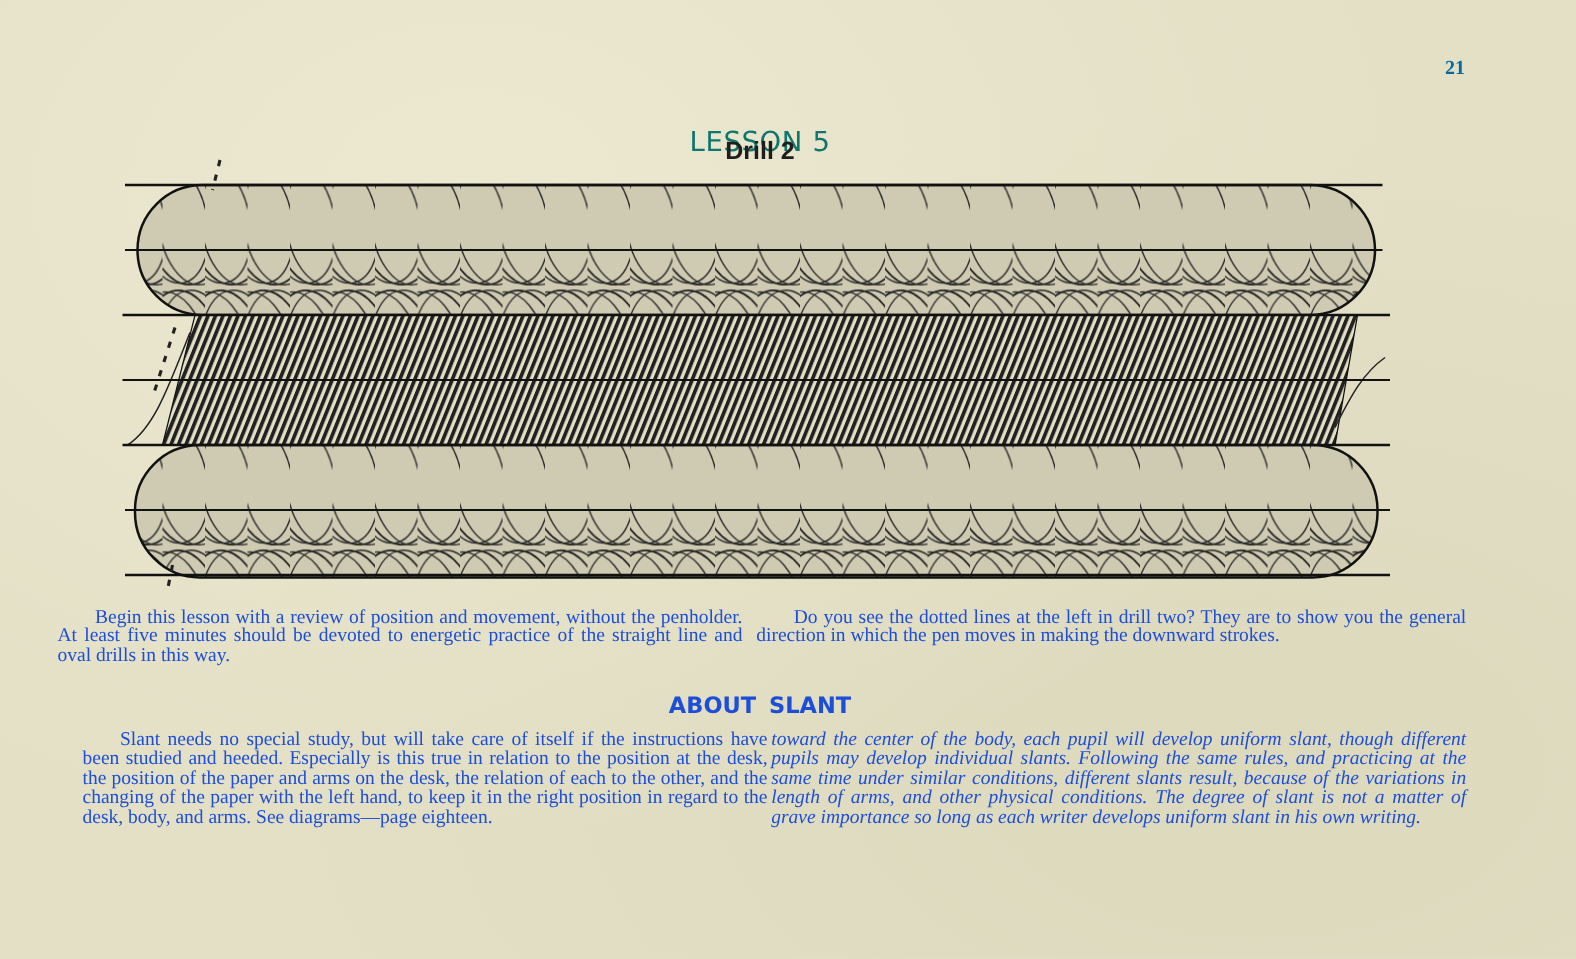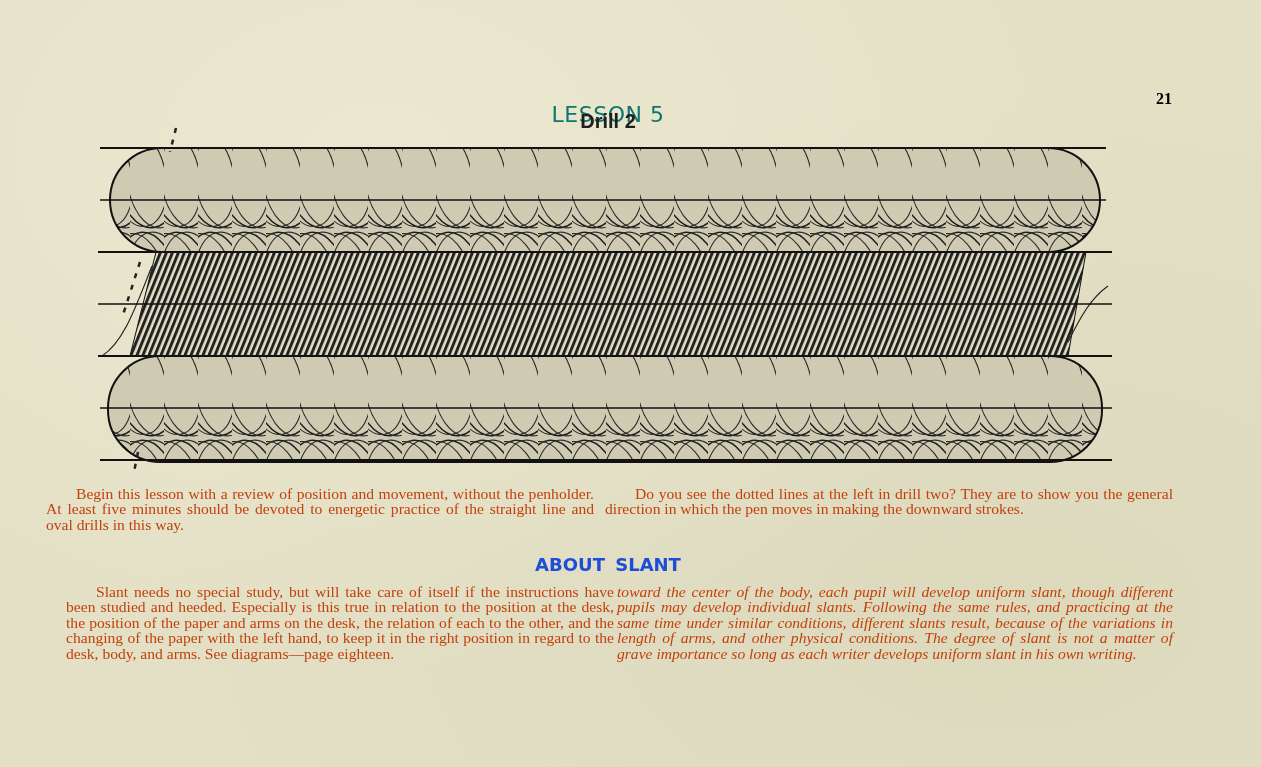--- a/index.html
+++ b/index.html
@@ -8,39 +8,39 @@
       background: #e3e0c6;
       background-image:
         radial-gradient(ellipse at 30% 20%, rgba(240,238,214,0.6), transparent 60%),
         radial-gradient(ellipse at 80% 80%, rgba(214,210,180,0.5), transparent 60%);
       font-family: "Liberation Serif", "DejaVu Serif", serif;
       color: #2a2a26;
       position: relative;
     }
     .page-number {
       position: absolute; left: 1156px; top: 46px;
-      font-weight: bold; font-size: 16px; color: #000000; margin-top: 44px;
+      font-weight: bold; font-size: 16px; color: #0369a1;
     }
     .lesson-title {
       position: absolute; left: 0; width: 1216px; top: 72px; text-align: center;
       font-family: "DejaVu Sans", "Liberation Sans", sans-serif;
       font-weight: normal; font-size: 22px; letter-spacing: 0.5px; color: #0f766e; margin-top: 30px;
     }
     .drill-title {
       position: absolute; left: 0; width: 1216px; top: 110px; text-align: center;
       font-family: Liberation Sans, sans-serif;
       font-weight: bold; font-size: 20px; color: #1e1e1e;
     }
     .drill-figure {
       position: absolute; left: 96px; top: 126px; width: 1020px; height: 350px;
     }
     .drill-figure svg { width: 100%; height: 100%; display: block; }
     .col {
       position: absolute; font-size: 15.6px; line-height: 15.4px; text-align: justify;
-      color: #c2410c;
+      color: #1d4ed8;
     }
     .col p { margin: 0; text-indent: 30px; }
     .col p.noindent { text-indent: 0; font-style: italic; }
     .intro-left { left: 46px; top: 486px; width: 548px; }
     .intro-right { left: 605px; top: 486px; width: 568px; }
     .section-heading {
       position: absolute; left: 0; width: 1216px; top: 554px; text-align: center;
       font-family: "DejaVu Sans", "Liberation Sans", sans-serif;
       font-weight: bold; font-size: 18px; color: #1d4ed8; word-spacing: 4px;
     }

